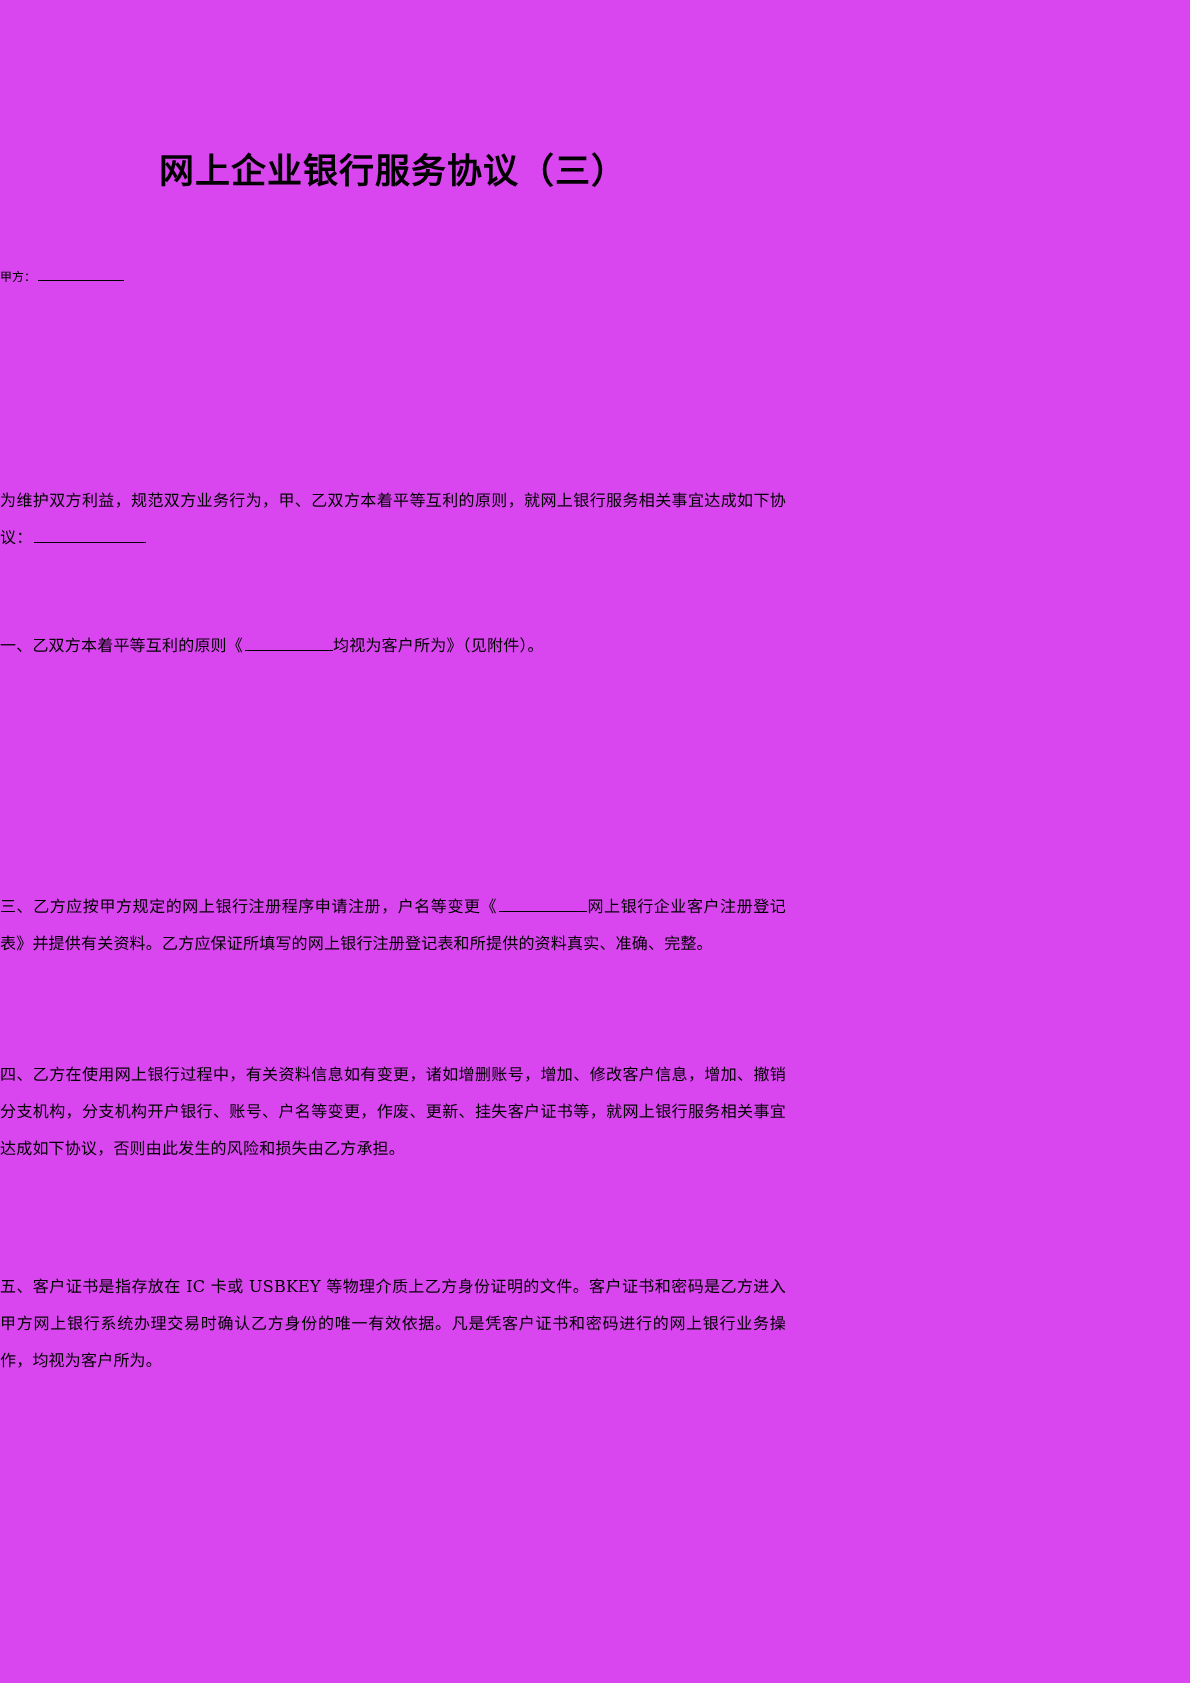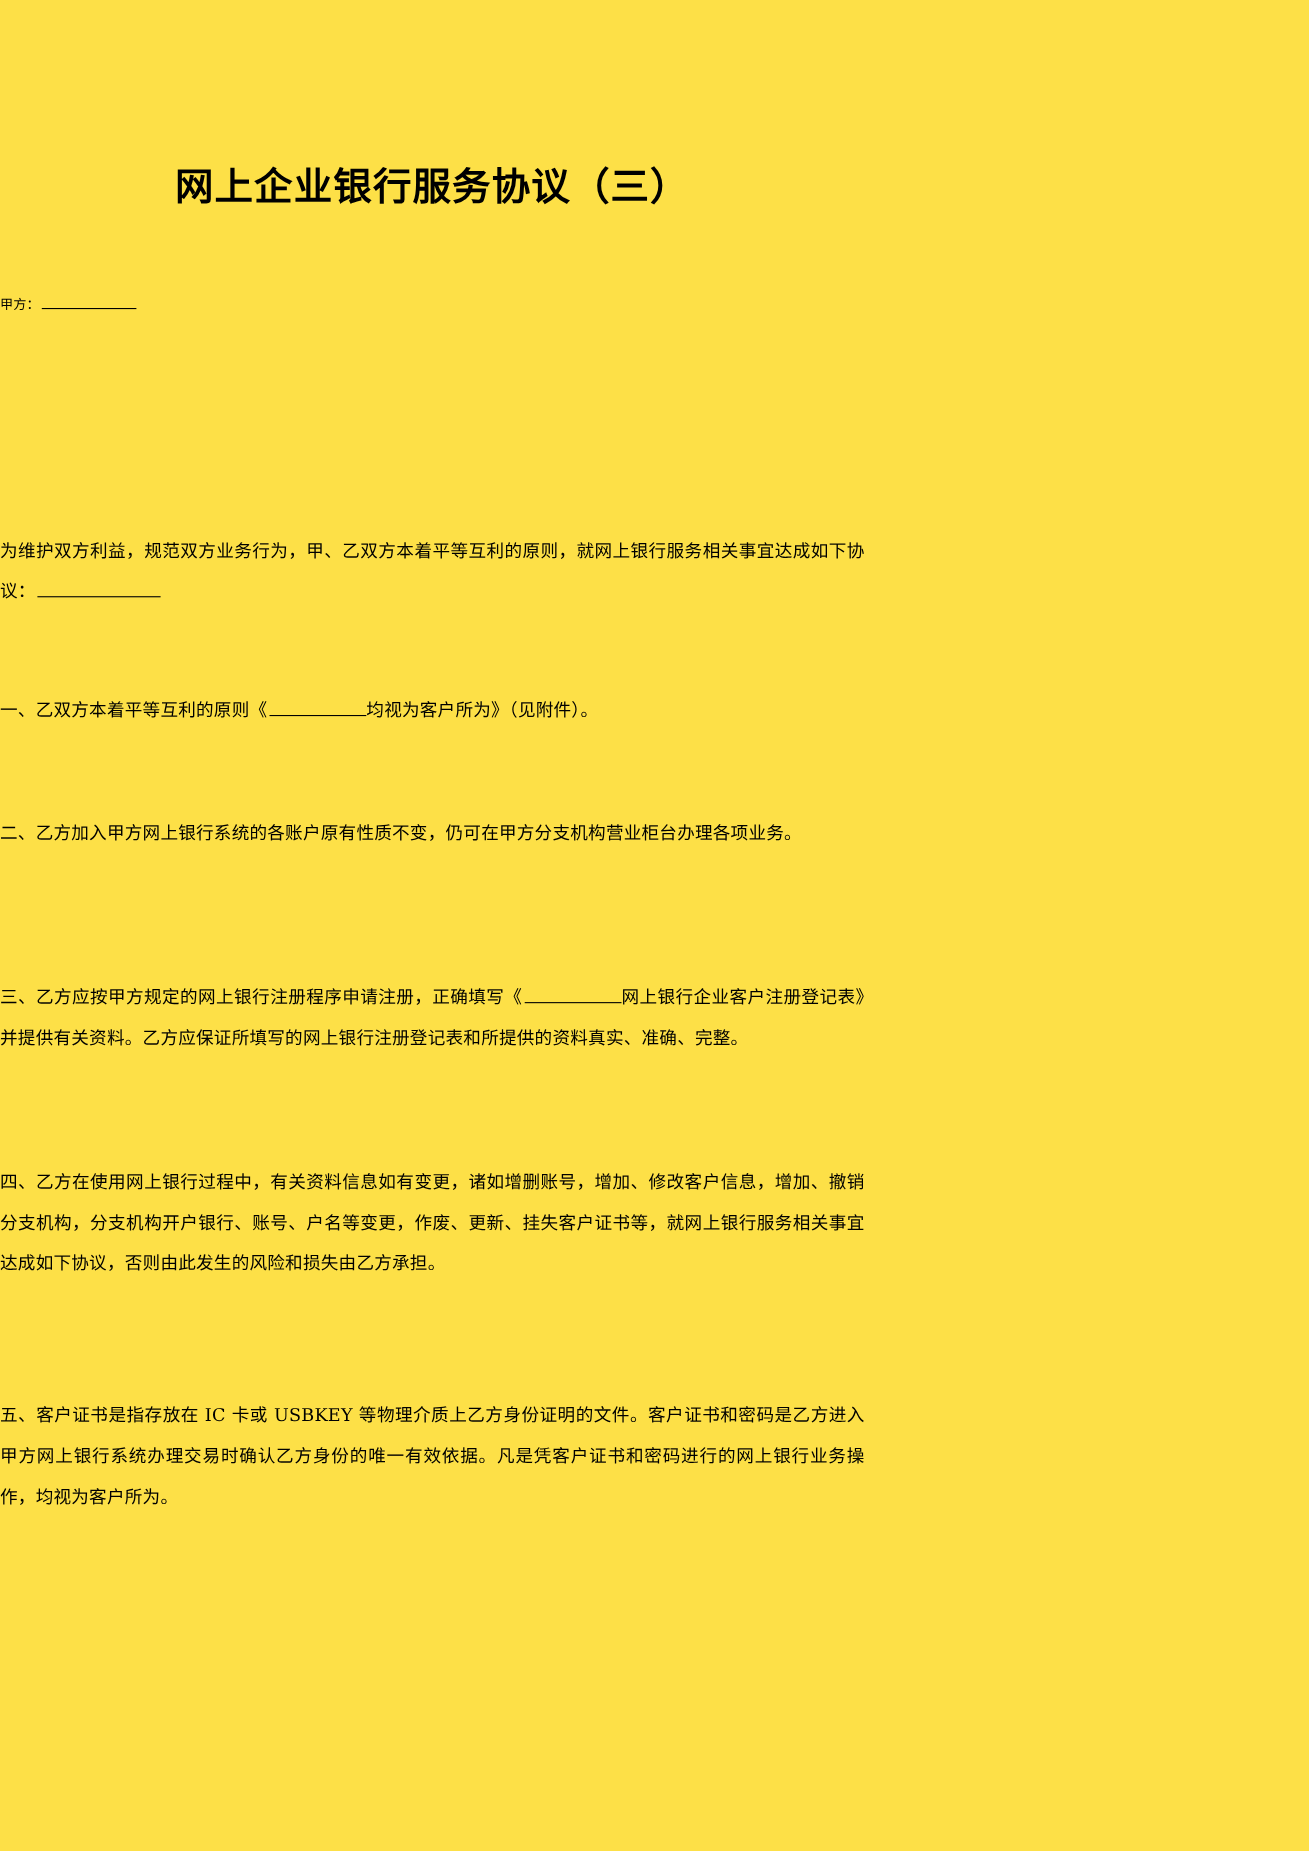--- a/index.html
+++ b/index.html
@@ -7,21 +7,21 @@
     margin: 0;
     padding: 0;
     background: #ffffff;
   }
 
   .page {
     position: relative;
     width: 1190px;
     height: 1683px;
     margin: 0 auto;
-    background: #fde047;
+    background: #d946ef;
     box-sizing: border-box;
     overflow: hidden;
     font-family: "DejaVu Serif", "Liberation Serif", serif;
     color: #000000;
   }
 
   
   .doc-title {
     margin: 0;
     padding: 0;
@@ -92,21 +92,20 @@
 
   <div class="party-block first">
     <div class="party-line"><span>甲方：</span><span class="blank blank-party"></span></div>
   </div>
 
 
   <p class="para p-intro"><span>为维护双方利益，规范双方业务行为，甲、乙双方本着平等互利的原则，就网上银行服务相关事宜达成如下协议：</span><span class="blank blank-intro"></span></p>
 
   <p class="para p-item1"><span>一、乙双方本着平等互利的原则《</span><span class="blank blank-inline"></span><span>均视为客户所为》（见附件）。</span></p>
 
-  <p class="para p-item2"><span>二、乙方加入甲方网上银行系统的各账户原有性质不变，仍可在甲方分支机构营业柜台办理各项业务。</span></p>
 
-  <p class="para p-item3"><span>三、乙方应按甲方规定的网上银行注册程序申请注册，正确填写《</span><span class="blank blank-inline"></span><span>网上银行企业客户注册登记表》并提供有关资料。乙方应保证所填写的网上银行注册登记表和所提供的资料真实、准确、完整。</span></p>
+  <p class="para p-item3"><span>三、乙方应按甲方规定的网上银行注册程序申请注册，户名等变更《</span><span class="blank blank-inline"></span><span>网上银行企业客户注册登记表》并提供有关资料。乙方应保证所填写的网上银行注册登记表和所提供的资料真实、准确、完整。</span></p>
 
   <p class="para p-item4"><span>四、乙方在使用网上银行过程中，有关资料信息如有变更，诸如增删账号，增加、修改客户信息，增加、撤销分支机构，分支机构开户银行、账号、户名等变更，作废、更新、挂失客户证书等，就网上银行服务相关事宜达成如下协议，否则由此发生的风险和损失由乙方承担。</span></p>
 
   <p class="para p-item5"><span>五、客户证书是指存放在 IC 卡或 USBKEY 等物理介质上乙方身份证明的文件。客户证书和密码是乙方进入甲方网上银行系统办理交易时确认乙方身份的唯一有效依据。凡是凭客户证书和密码进行的网上银行业务操作，均视为客户所为。</span></p>
 
 </div>
 
 </body></html>

